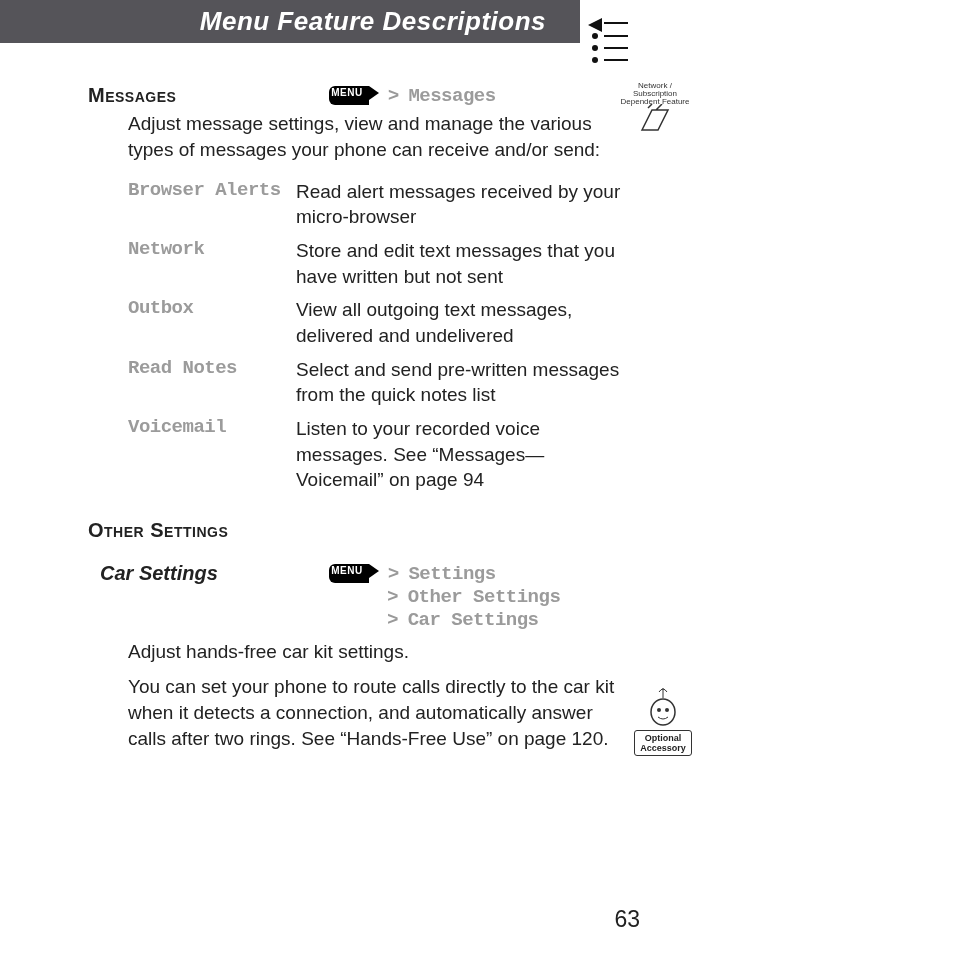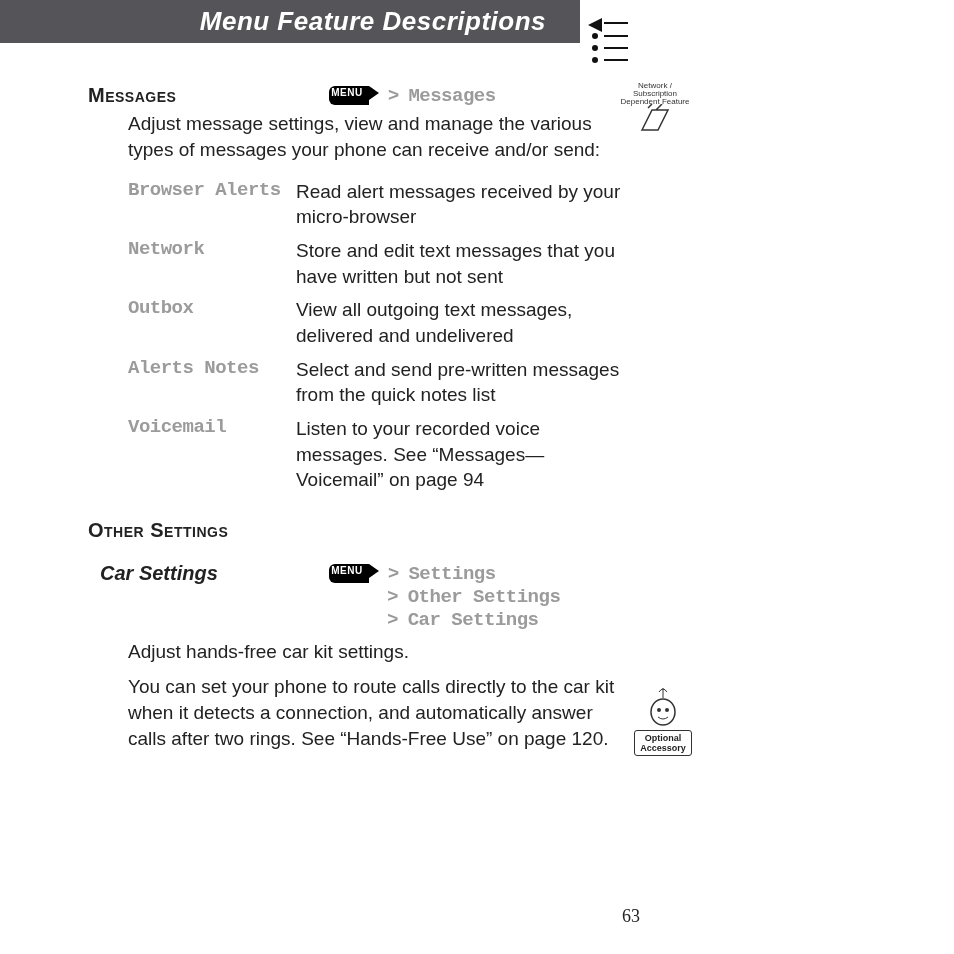--- a/index.html
+++ b/index.html
@@ -119,21 +119,21 @@
   .network-icon { left: 532px; top: -2px; }
   .network-icon .arc { font-size: 8px; line-height:1; color:#333;}
   .network-icon svg { display:block; margin: -2px auto 0 auto;}
   .accessory-icon { left: 546px; top: 602px; width: 58px;}
   .accessory-icon .label-box {
     border: 1px solid #333; border-radius: 3px;
     font-size: 9px; font-weight: bold; padding: 2px 2px;
     margin-top: 2px;
   }
   .car-block { margin-top: 20px; }
-  .pagenum { position:absolute; top: 906px; left: 0; width: 640px; text-align: right; font-size: 18px; font-family: Liberation Serif, serif;}
+  .pagenum { position:absolute; top: 906px; left: 0; width: 640px; text-align: right; font-size: 23px;}
   
   .nowrap { white-space: nowrap; }
 </style>
 </head>
 <body>
 
 <div class="header-bar">
   <span>Menu Feature Descriptions</span>
 </div>
 <div class="header-icon">
@@ -175,21 +175,21 @@
         </tr>
     <tr>
           <td class="term">Network</td>
           <td class="desc">Store and edit text messages that you have written but not sent</td>
         </tr>
     <tr>
           <td class="term">Outbox</td>
           <td class="desc">View all outgoing text messages, delivered and undelivered</td>
         </tr>
     <tr>
-          <td class="term">Alerts Notes</td>
+          <td class="term">Read Notes</td>
           <td class="desc">Select and send pre-written messages from the quick notes list</td>
         </tr>
     <tr>
           <td class="term">Voicemail</td>
           <td class="desc">Listen to your recorded voice messages. See “Messages—Voicemail” on page 94</td>
         </tr>
   </tbody>
     </table>
 
   <div style="margin-top:22px" class="section-label">Other Settings</div>

